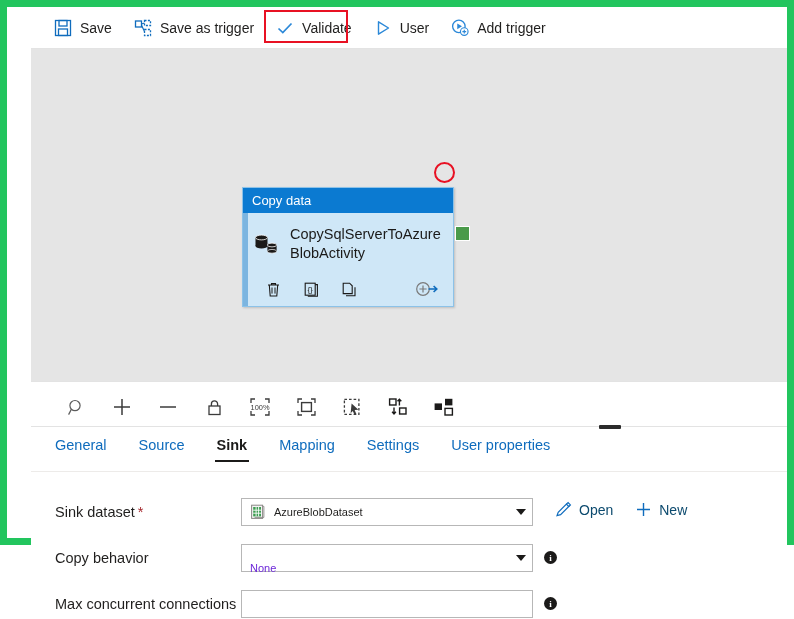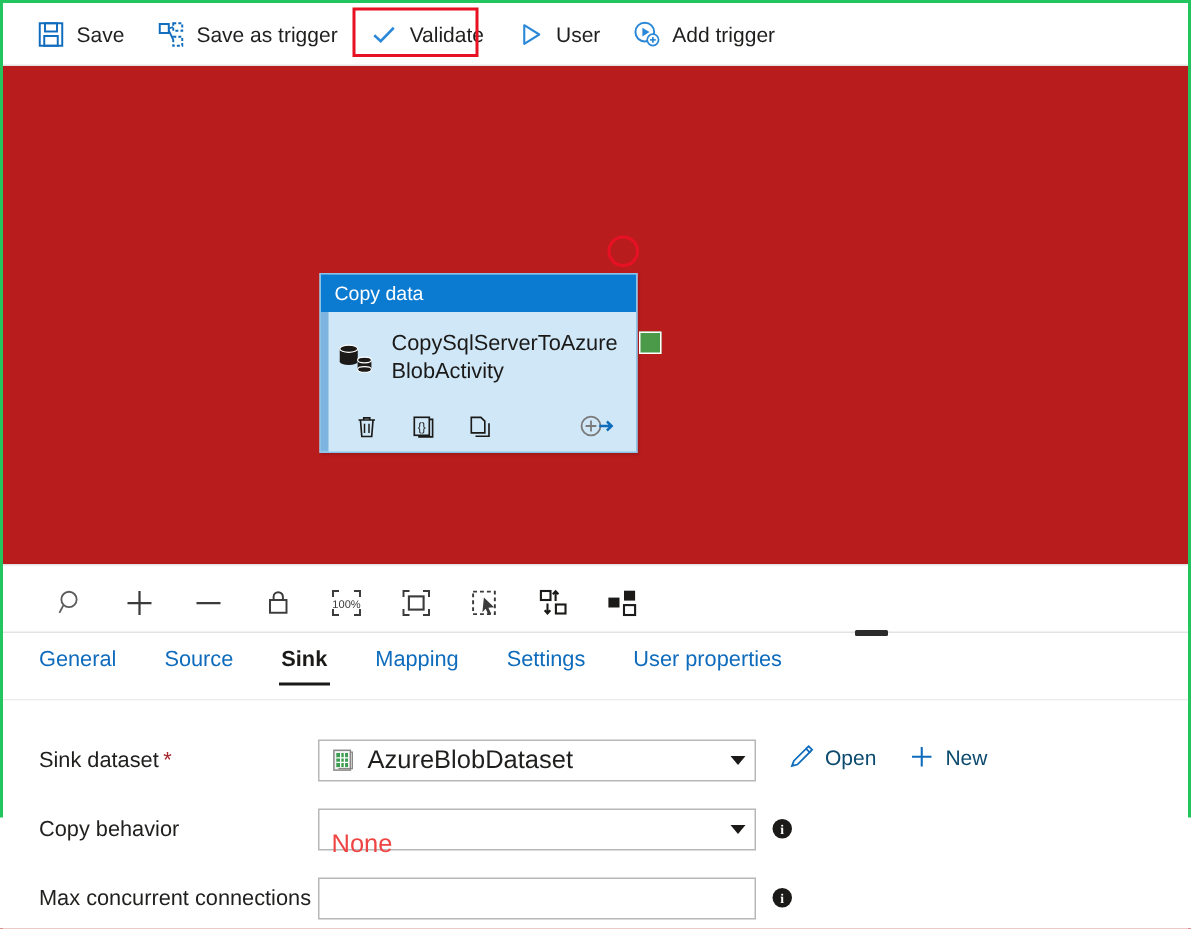--- a/index.html
+++ b/index.html
@@ -13,23 +13,24 @@
     font-family: "Liberation Sans", sans-serif;
     color: #201f1e;
     overflow: hidden;
     position: relative;
   }
   .app {
     width: 794px;
     height: 545px;
     display: flex;
     flex-direction: column;
-    border: 2px solid #22c55e;
-    box-sizing: border-box;
-    position: relative;
+    border: 7px solid #22c55e;
+    box-sizing: border-box;
+    position: relative;
+    padding-left: 24px;
   }
 
   
   .toolbar {
     height: 41px;
     min-height: 41px;
     border-bottom: 1px solid #e3e3e3;
     display: flex;
     align-items: center;
     padding-left: 14px;
@@ -72,21 +73,21 @@
     left: 233px;
     top: 3px;
     width: 84px;
     height: 33px;
   }
 
   
   .canvas {
     flex: 0 0 332px;
     height: 332px;
-    background: #b91c1c;
+    background: #e5e5e5;
     position: relative;
     overflow: hidden;
   }
 
   
   .node {
     position: absolute;
     left: 211px;
     top: 138px;
     width: 212px;
@@ -275,32 +276,32 @@
   .field {
     width: 292px;
     flex: 0 0 292px;
     height: 28px;
     border: 1px solid #b7b7b7;
     box-sizing: border-box;
     background: #ffffff;
     display: flex;
     align-items: center;
     padding: 0 6px 0 8px;
-    font-size: 17px;
+    font-size: 11px;
     cursor: pointer;
     position: relative;
   }
   .field .ds-icon {
     width: 16px;
     height: 16px;
     margin-right: 8px;
     flex: 0 0 auto;
   }
   .field .val { color: #201f1e; flex: 1; }
-  .field .val.placeholder { color: #ef4444; margin-top: 19px; }
+  .field .val.placeholder { color: #6d28d9; margin-top: 19px; }
   .caret {
     width: 0;
     height: 0;
     border-left: 5px solid transparent;
     border-right: 5px solid transparent;
     border-top: 6px solid #1b1a19;
     margin-left: 6px;
     flex: 0 0 auto;
   }
   .info-ico {

